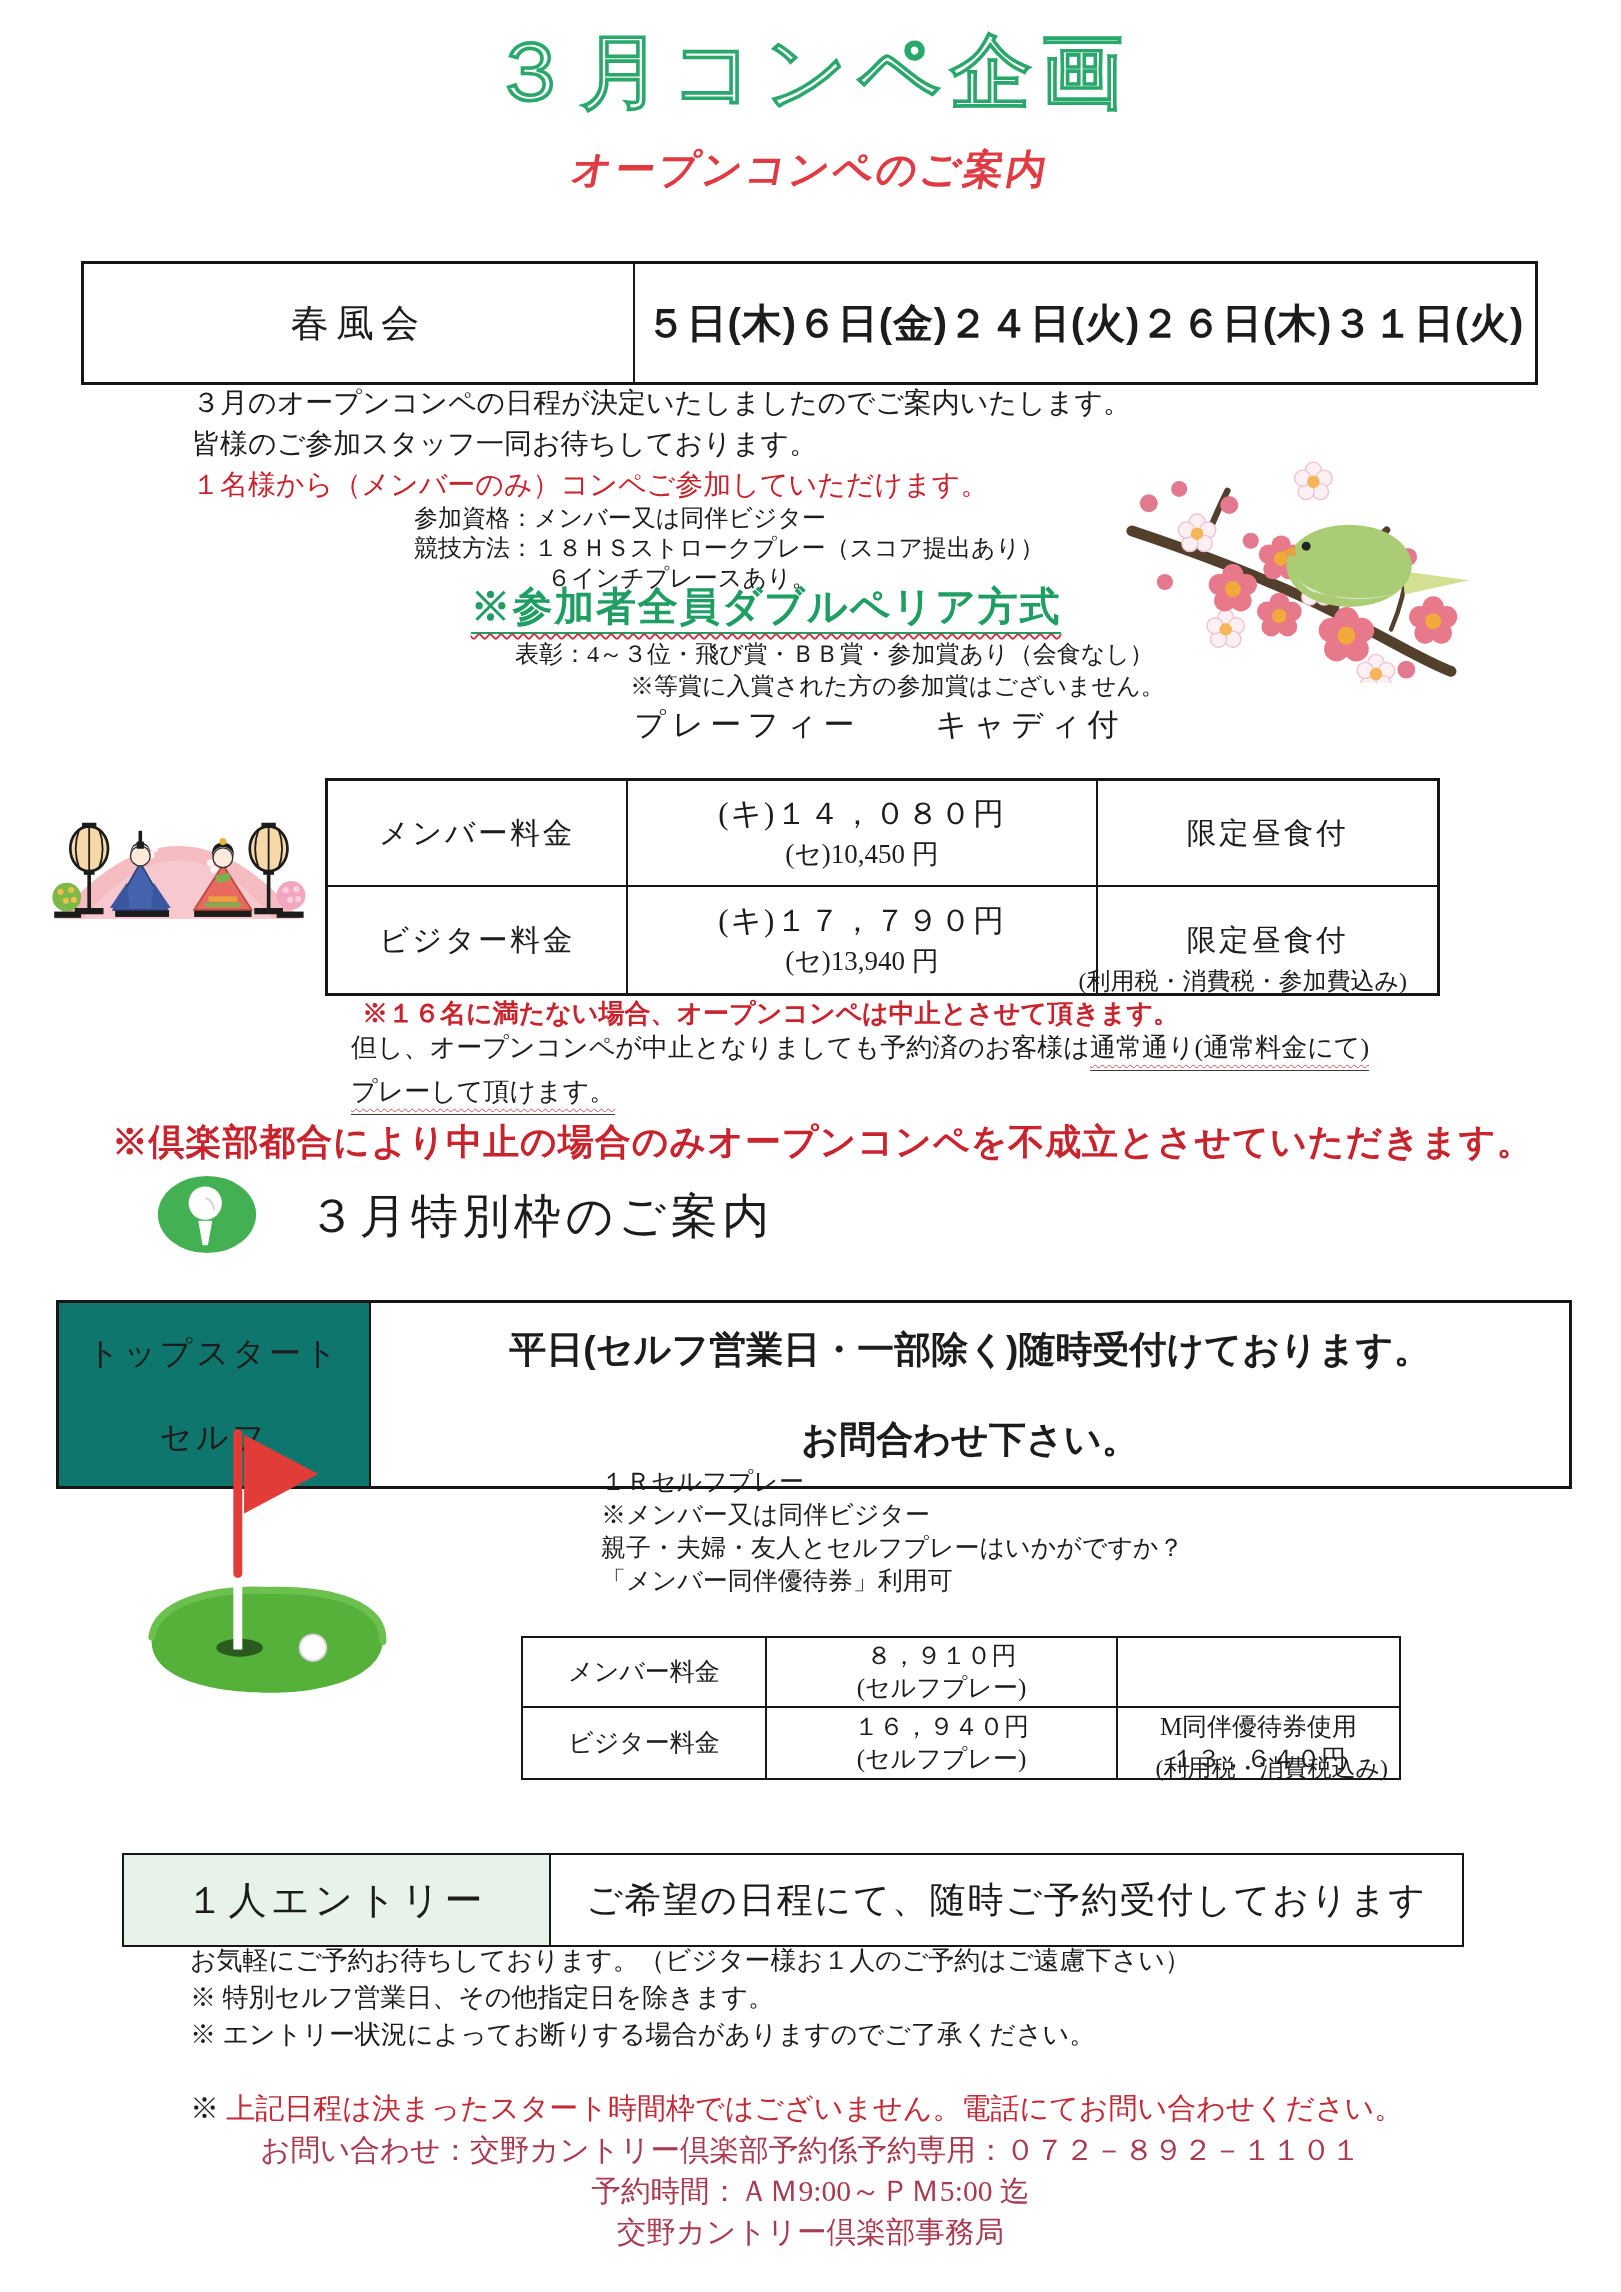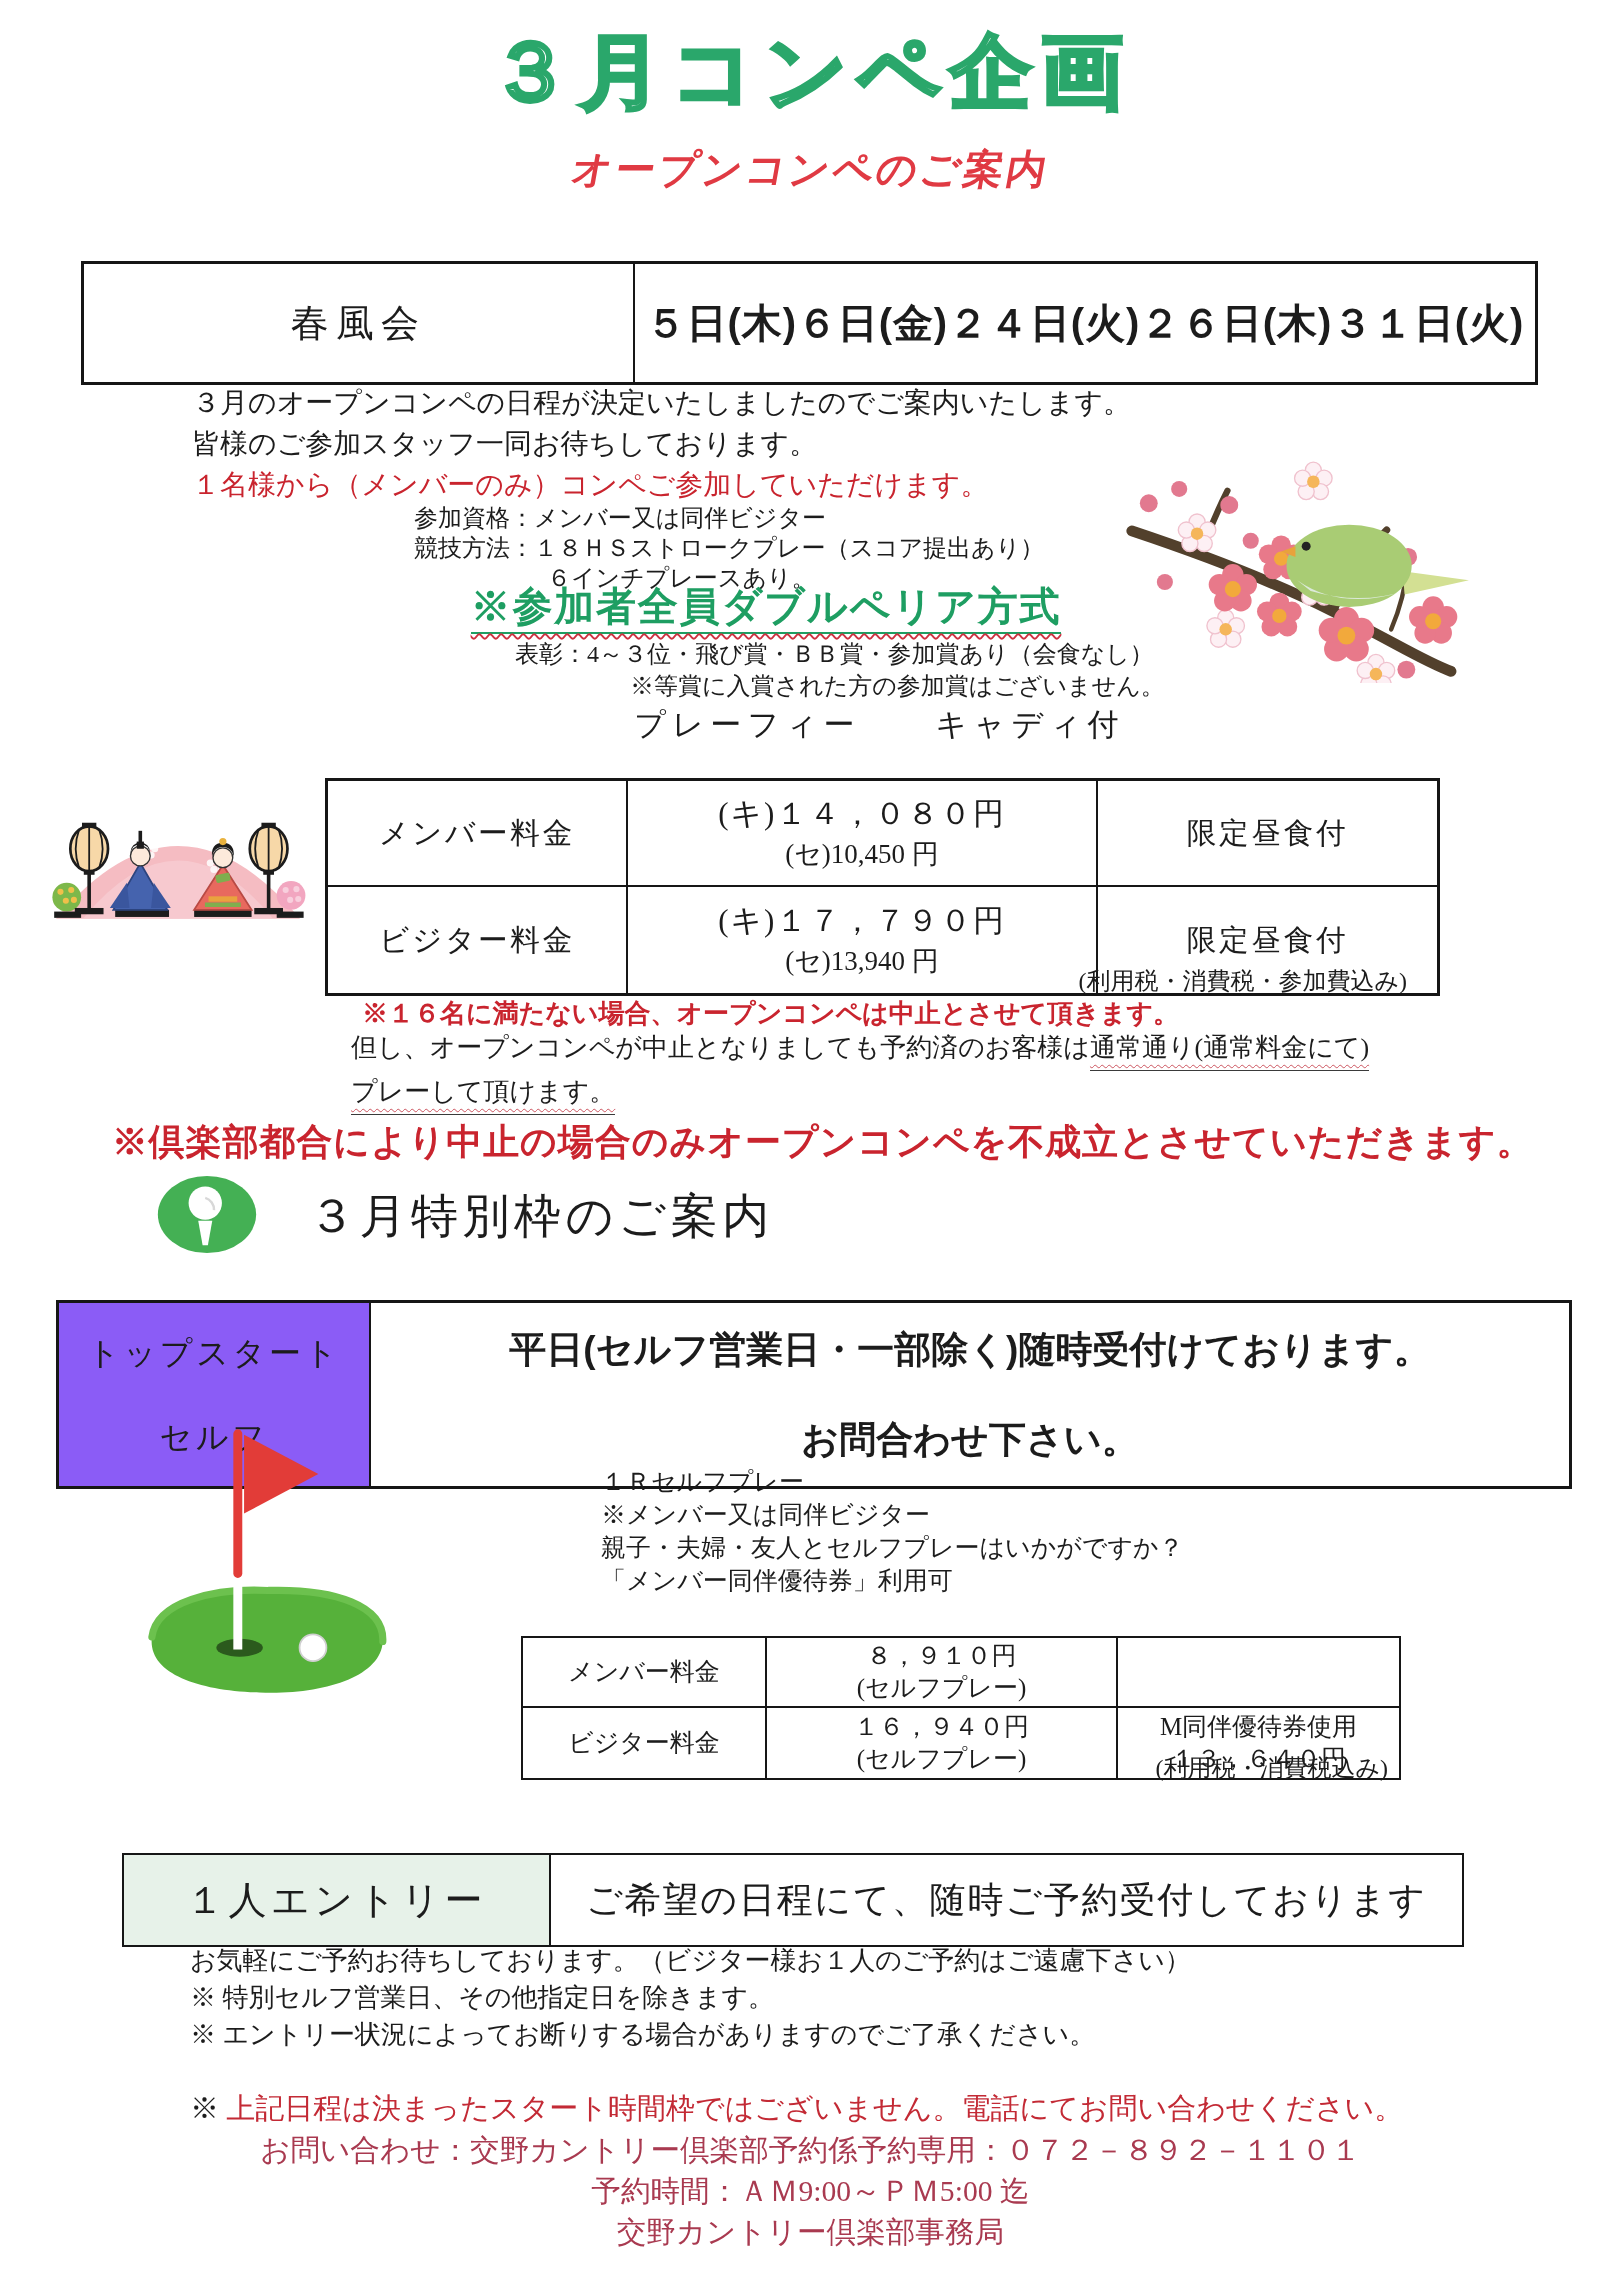--- a/index.html
+++ b/index.html
@@ -7,21 +7,21 @@
     position:relative; width:1621px; height:2293px; margin:0 auto;
     background:#ffffff; overflow:hidden; color:#1c1c1c;
     font-family:"Liberation Serif","DejaVu Serif",serif;
   }
   .abs { position:absolute; }
 
   
   .page-title { top:18px; left:0; width:100%; text-align:center; }
   .page-title span {
     font-family:"Liberation Sans","DejaVu Sans",sans-serif;
-    font-size:82px; font-weight:700; letter-spacing:9px; color:#2aa76b;
+    font-size:82px; font-weight:400; letter-spacing:9px; color:#2aa76b;
   }
   @supports (-webkit-text-stroke: 2px #000) {
     .page-title span { color:#ffffff; -webkit-text-stroke:3.6px #2aa76b; text-shadow:0 0 0.9px #2aa76b; }
   }
   .page-subtitle { top:142px; left:0; width:100%; text-align:center; }
   .page-subtitle span {
     display:inline-block; transform:skewX(-10deg);
     font-family:"Liberation Sans","DejaVu Sans",sans-serif;
     font-size:40px; font-weight:900; color:#e03a43; letter-spacing:2.7px;
   }
@@ -66,21 +66,21 @@
   .u2 {
     border-bottom:1.8px solid #3a3a3a; padding-bottom:8px;
     text-decoration:underline wavy #cc5560; text-decoration-thickness:1.3px; text-underline-offset:8px;
   }
   .red-big { top:1118px; left:0; width:100%; text-align:center; font-size:36px; font-weight:600; color:#c9242e; letter-spacing:0.9px;margin-left:12px; }
 
   
   .special-heading { top:1175px; left:154px; display:flex; align-items:center; gap:48px; }
   .special-heading .txt { font-size:47px; letter-spacing:4.5px; }
   .special-table { top:1265px; left:56px; width:1510px; height:183px; grid-template-columns:312px 1fr; }
-  .special-left { font-size:32px; letter-spacing:3.6px; line-height:84px; background:#8b5cf6; }
+  .special-left { font-size:32px; letter-spacing:3.6px; line-height:84px; background:#0f766e; }
   .special-right { font-family:"Liberation Sans","DejaVu Sans",sans-serif; font-size:37px; font-weight:800; line-height:90px; }
 
   .self-notes { top:1465px; left:557px; font-size:25px; line-height:33px;margin-left:44px; }
 
   .self-fee-table { top:1601px; left:521px; width:876px; grid-template-columns:244px 351px 1fr; grid-auto-rows:70px; border-width:2.7px; }
   .self-fee-table .cell { font-size:25px; line-height:32px; }
   .tax-note2 { top:1752px; left:521px; width:867px; text-align:right; font-size:24px; }
 
   
   .entry-table { top:1818px; left:122px; width:1338px; height:90px; grid-template-columns:427px 1fr; border-width:2.7px; }

